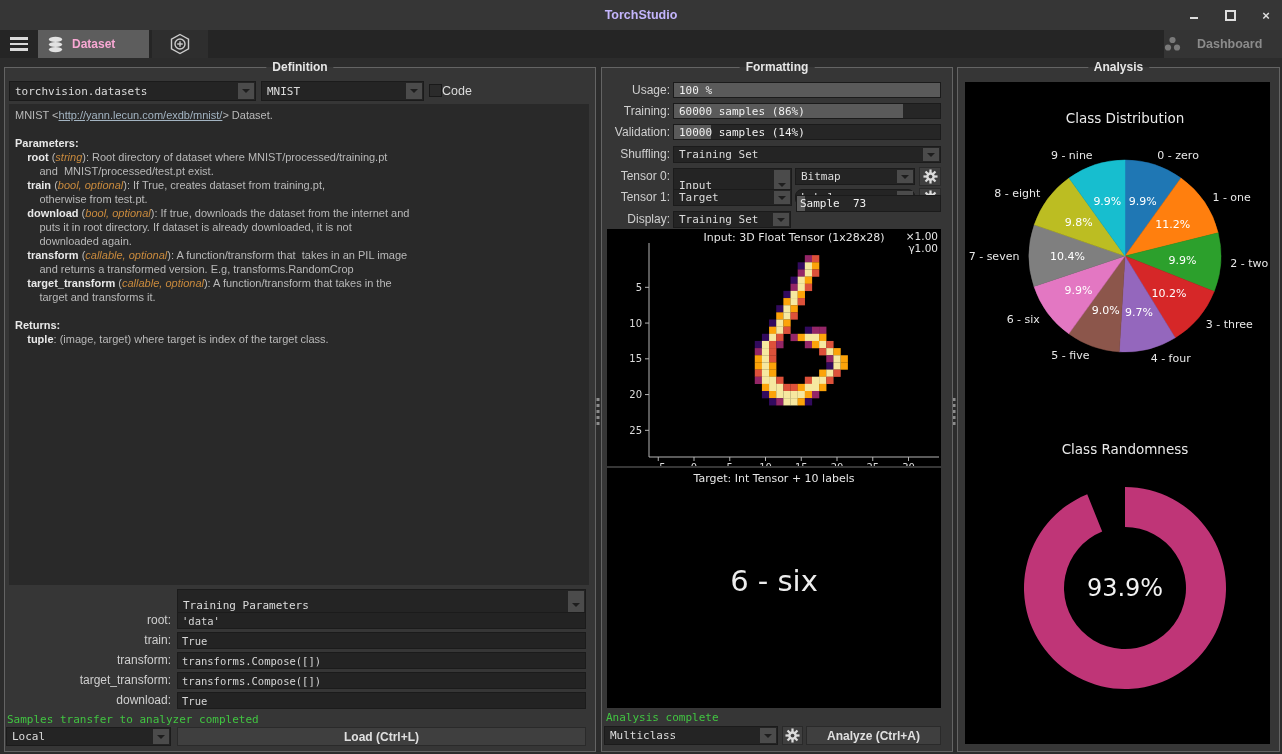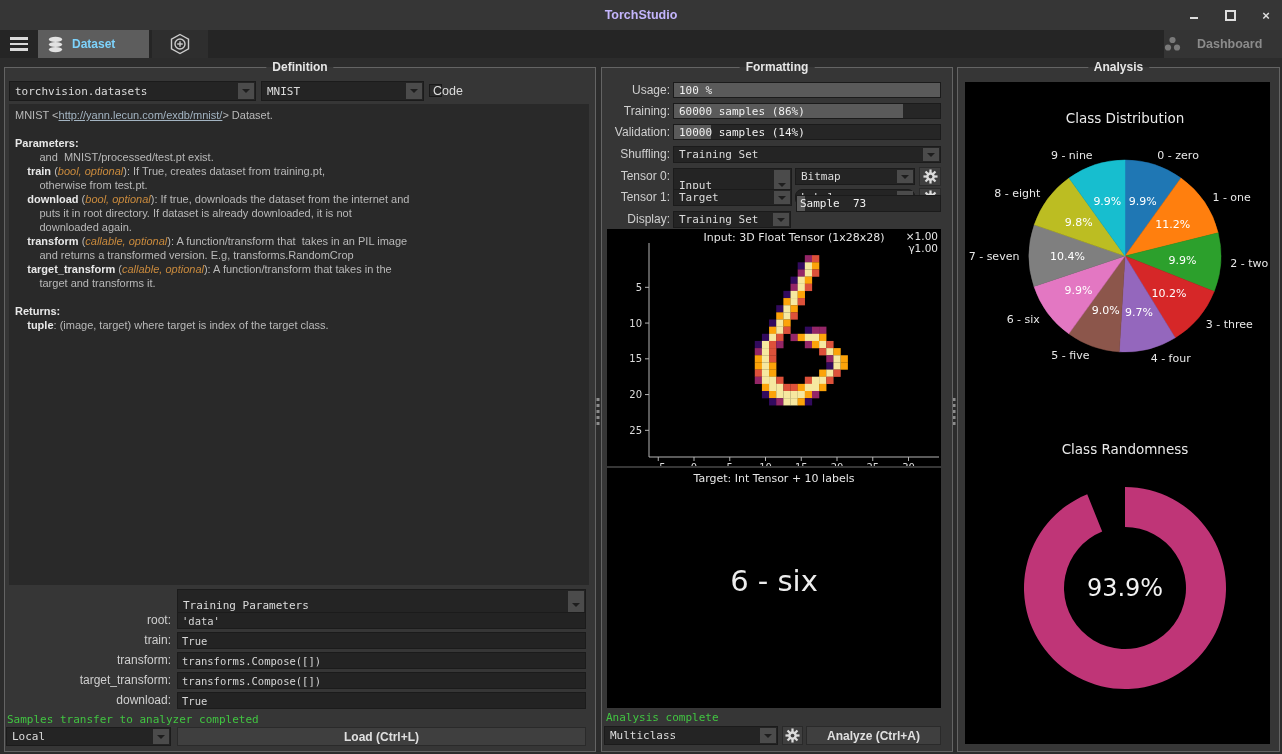--- a/index.html
+++ b/index.html
@@ -16,21 +16,21 @@
           color:#dedede;font-size:13px;font-weight:bold;cursor:default;}
   .minbar{width:8px;height:2px;background:#dedede;margin-top:6px;}
   .maxbox{width:7px;height:7px;border:2px solid #dedede;}
 
   
   .toolbar{left:0;top:30px;width:1282px;height:28px;background:#252525;}
   .menu-btn{left:0;top:30px;width:37px;height:28px;background:#252525;display:flex;flex-direction:column;
             justify-content:center;align-items:center;gap:3px;}
   .menu-btn i{display:block;width:18px;height:2.5px;background:#d9d9d9;}
   .tab-dataset{left:38px;top:30px;width:111px;height:28px;background:#5d5d5d;display:flex;align-items:center;
-               gap:8px;padding-left:9px;box-sizing:border-box;font-weight:bold;font-size:12px;color:#7dd3fc;}
+               gap:8px;padding-left:9px;box-sizing:border-box;font-weight:bold;font-size:12px;color:#f9a8d4;}
   .tab-new{left:152px;top:30px;width:56px;height:28px;background:#2e2e2e;display:flex;align-items:center;
            justify-content:center;}
   .dashboard{left:1164px;top:30px;width:118px;height:28px;background:#343434;display:flex;align-items:center;
              gap:16px;box-sizing:border-box;font-weight:bold;font-size:12.5px;color:#8b8b8b;}
 
   
   .panel{background:#363636;border:1px solid #646464;}
   .group-title{position:absolute;top:-8px;left:50%;transform:translateX(-50%);padding:0 6px;
                font-weight:bold;font-size:12px;color:#e6e6e6;line-height:15px;
                background:linear-gradient(180deg,#2c2c2c 50%,#363636 50%);white-space:nowrap;}
@@ -150,26 +150,27 @@
 
     <div class="abs select" style="left:4px;top:13px;width:247px;height:20px;">
       <span class="sel-text">torchvision.datasets</span>
       <span class="sel-arrow"></span>
     </div>
     <div class="abs select" style="left:256px;top:13px;width:163px;height:20px;">
       <span class="sel-text">MNIST</span>
       <span class="sel-arrow"></span>
     </div>
     <div class="abs checkbox" style="left:424px;top:16px;"></div>
-    <div class="abs" style="left:428px;top:13px;height:20px;display:flex;align-items:center;font-size:12.5px;color:#dcdcdc;">Code</div>
+    <div class="abs" style="left:437px;top:13px;height:20px;display:flex;align-items:center;font-size:12.5px;color:#dcdcdc;">Code</div>
 
     <div class="abs" id="docs" style="left:4px;top:36px;width:580px;height:481px;">
         <div class="dline"><span class="p">MNIST &lt;</span><span class="l">http://yann.lecun.com/exdb/mnist/</span><span class="p">&gt; Dataset.</span></div>
         <div class="dline">&nbsp;</div>
         <div class="dline"><span class="b">Parameters:</span></div>
+        <div class="dline"><span class="p">    </span><span class="b">root</span><span class="p"> (</span><span class="t">string</span><span class="p">): Root directory of dataset where MNIST/processed/training.pt</span></div>
         <div class="dline"><span class="p">        and  MNIST/processed/test.pt exist.</span></div>
         <div class="dline"><span class="p">    </span><span class="b">train</span><span class="p"> (</span><span class="t">bool, optional</span><span class="p">): If True, creates dataset from training.pt,</span></div>
         <div class="dline"><span class="p">        otherwise from test.pt.</span></div>
         <div class="dline"><span class="p">    </span><span class="b">download</span><span class="p"> (</span><span class="t">bool, optional</span><span class="p">): If true, downloads the dataset from the internet and</span></div>
         <div class="dline"><span class="p">        puts it in root directory. If dataset is already downloaded, it is not</span></div>
         <div class="dline"><span class="p">        downloaded again.</span></div>
         <div class="dline"><span class="p">    </span><span class="b">transform</span><span class="p"> (</span><span class="t">callable, optional</span><span class="p">): A function/transform that  takes in an PIL image</span></div>
         <div class="dline"><span class="p">        and returns a transformed version. E.g, transforms.RandomCrop</span></div>
         <div class="dline"><span class="p">    </span><span class="b">target_transform</span><span class="p"> (</span><span class="t">callable, optional</span><span class="p">): A function/transform that takes in the</span></div>
         <div class="dline"><span class="p">        target and transforms it.</span></div>

